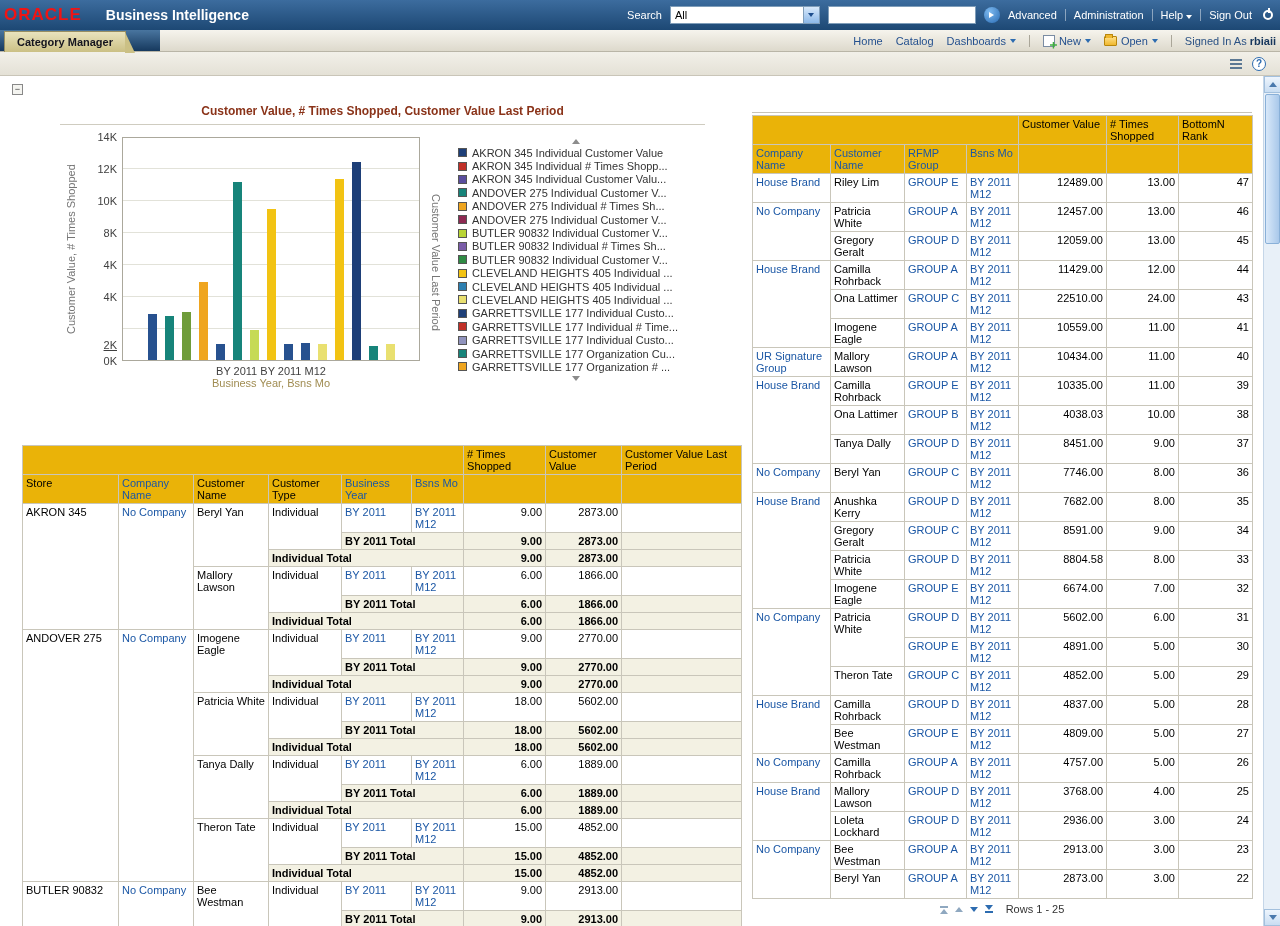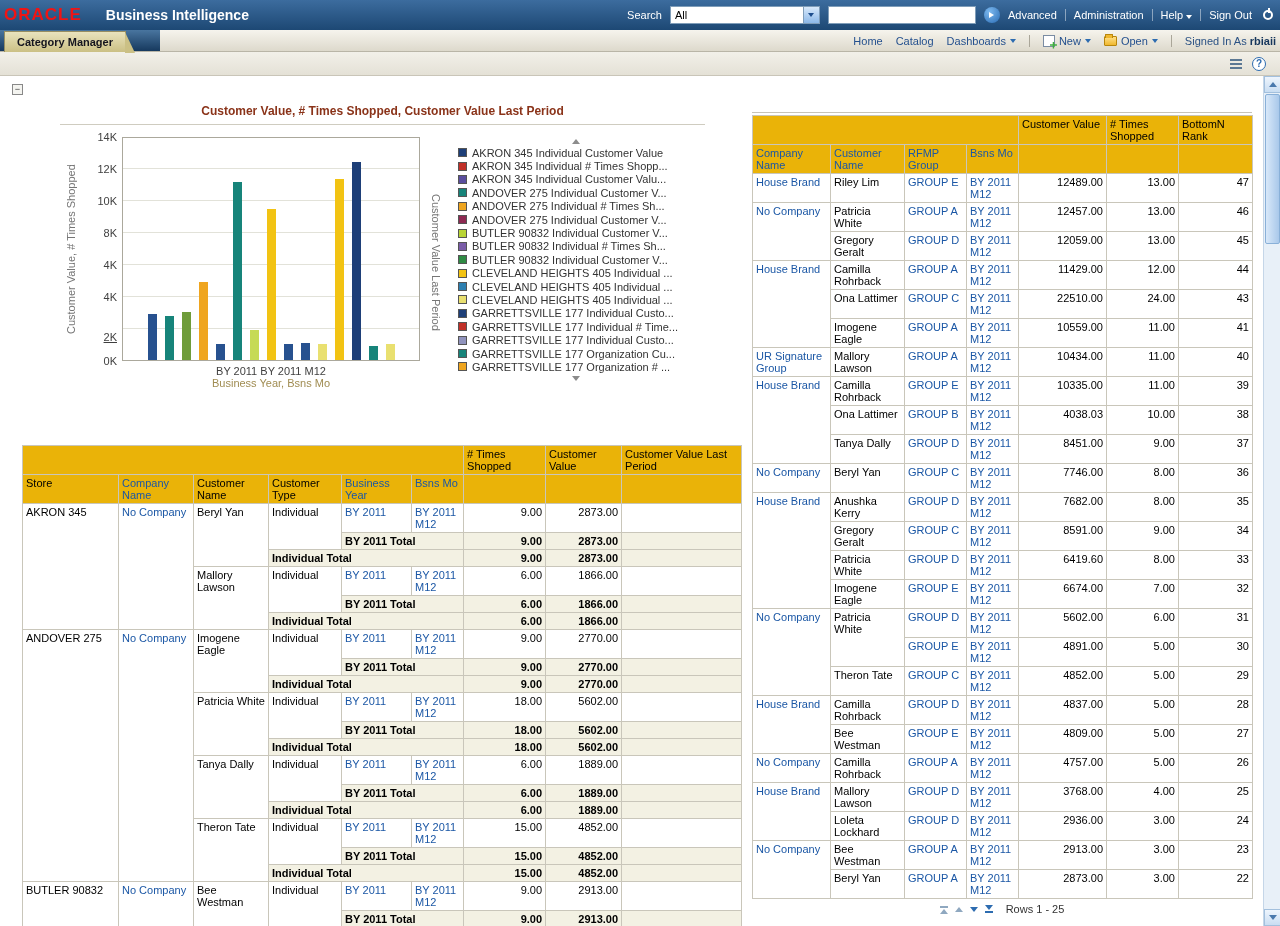--- a/index.html
+++ b/index.html
@@ -185,21 +185,21 @@
     <div class="title-rule"></div>
     <div class="chart-area">
       <div class="y-title">Customer Value, # Times Shopped</div>
       <div class="y-ticks">
           <span style="top: 0px;">14K</span>
           <span style="top: 32px;">12K</span>
           <span style="top: 64px;">10K</span>
           <span style="top: 96px;">8K</span>
           <span style="top: 128px;">4K</span>
           <span style="top: 160px;">4K</span>
-          <span style="top: 200px; text-decoration: underline;">2K</span>
+          <span style="top: 208px; text-decoration: underline;">2K</span>
           <span style="top: 224px;">0K</span>
         </div>
       <div class="plot-col">
         <div class="plot">
             <div class="bar" style="height: 46px; background: rgb(39, 81, 143);"></div>
             <div class="bar" style="height: 44px; background: rgb(23, 132, 122);"></div>
             <div class="bar" style="height: 48px; background: rgb(111, 156, 58);"></div>
             <div class="bar" style="height: 78px; background: rgb(239, 165, 31);"></div>
             <div class="bar" style="height: 16px; background: rgb(39, 81, 143);"></div>
             <div class="bar" style="height: 178px; background: rgb(23, 132, 122);"></div>
@@ -436,21 +436,21 @@
             <td class="link">GROUP C</td>
             <td class="link">BY 2011 M12</td>
             <td class="num">8591.00</td>
             <td class="num">9.00</td>
             <td class="num">34</td>
           </tr>
           <tr>
             <td>Patricia White</td>
             <td class="link">GROUP D</td>
             <td class="link">BY 2011 M12</td>
-            <td class="num">6419.60</td>
+            <td class="num">8804.58</td>
             <td class="num">8.00</td>
             <td class="num">33</td>
           </tr>
           <tr>
             <td>Imogene Eagle</td>
             <td class="link">GROUP E</td>
             <td class="link">BY 2011 M12</td>
             <td class="num">6674.00</td>
             <td class="num">7.00</td>
             <td class="num">32</td>

